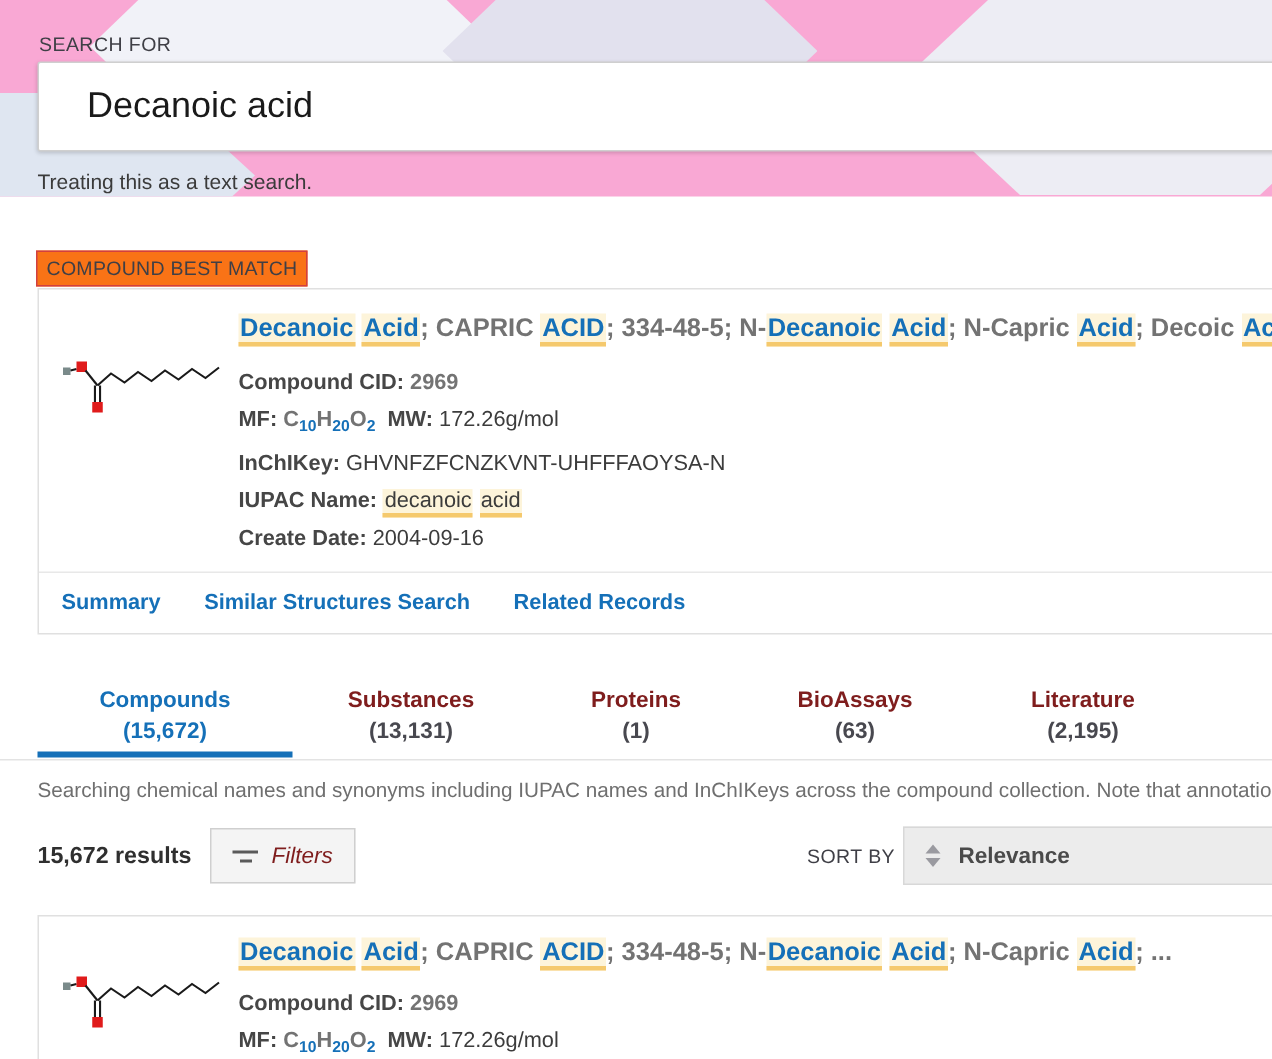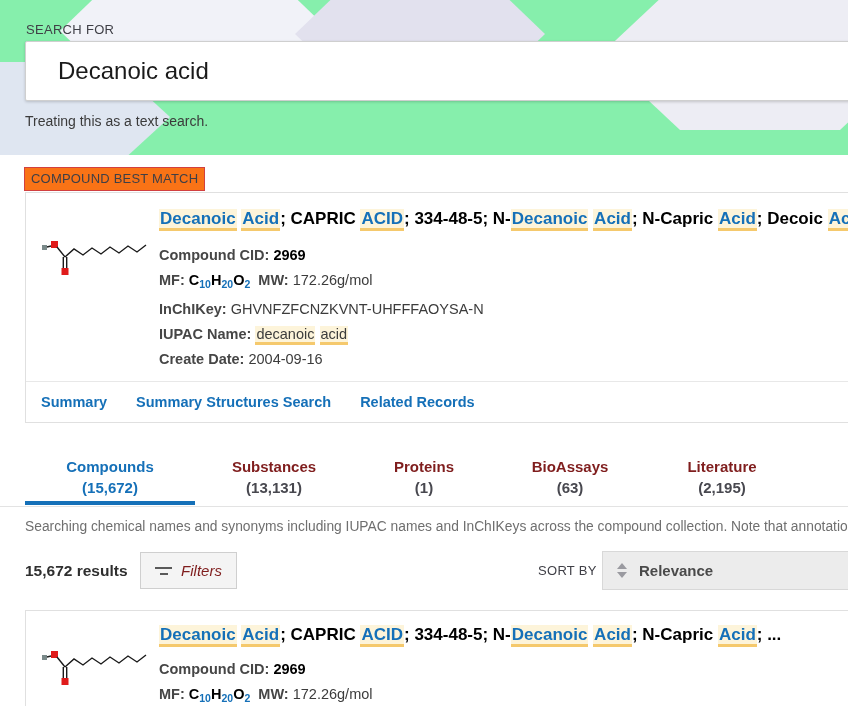--- a/index.html
+++ b/index.html
@@ -1,21 +1,21 @@
 <!DOCTYPE html>
 <html><head>
 <meta charset="utf-8">
 <style>
   html,body{margin:0;padding:0;background:#fff;}
   #screen{
     position:relative;width:848px;height:706px;overflow:hidden;
     font-family:"Liberation Sans",sans-serif;background:#ffffff;
   }
   
-  .header{position:absolute;left:0;top:0;width:848px;height:155px;background:#86efac;overflow:hidden;}
+  .header{position:absolute;left:0;top:0;width:848px;height:131px;background:#f9a8d4;overflow:hidden;}
   .hex{position:absolute;clip-path:polygon(25% 0,75% 0,100% 50%,75% 100%,25% 100%,0 50%);}
   .hex1{left:60px;top:-34px;width:270px;height:130px;background:#f1f2f8;}
   .hex2{left:295px;top:-26px;width:250px;height:120px;background:#e2e1ee;}
   .hex3{left:-70px;top:62px;width:240px;height:110px;background:#dfe6f1;}
   .hex4{left:600px;top:-20px;width:320px;height:150px;background:#ededf4;}
   .search-label{position:absolute;left:26px;top:22px;font-size:13px;color:#3f3f46;letter-spacing:.3px;}
   .search-input{
     position:absolute;left:25px;top:41px;width:800px;height:58px;
     border:1px solid #cfcfcf;border-radius:2px;background:#fff;
     box-shadow:0 1px 3px rgba(0,0,0,.18);
@@ -34,21 +34,21 @@
     border:1px solid #e0e0e0;background:#fff;
   }
   .card .mol{position:absolute;left:12px;top:30px;}
   .bm-title{
     position:absolute;left:133px;top:16px;width:760px;height:28px;
     font-size:17px;font-weight:600;white-space:pre;cursor:pointer;
   }
   .bm-details{position:absolute;left:133px;top:50px;white-space:pre;}
   .detail-row{font-size:14.5px;line-height:25px;color:#3c3c3c;white-space:pre;}
   .seg{white-space:pre;}
-  .seg.link{color:#000000;font-weight:600;}
+  .seg.link{color:#737373;font-weight:600;}
   .seg.hl-link{color:#1570b8;font-weight:600;background:#fdf4da;border-bottom:3px solid #f5c96d;padding:0 1px;}
   .seg.label{font-weight:700;color:#464646;}
   .seg.plain{color:#3c3c3c;}
   .seg.hl{color:#3c3c3c;background:#fdf4da;border-bottom:3px solid #f5c96d;padding:0 1px;}
   .seg.lsub{color:#1570b8;font-weight:600;font-size:10.5px;vertical-align:-3px;}
   .card-footer{
     position:absolute;left:0;right:0;bottom:0;height:40px;border-top:1px solid #e8e8e8;
     display:flex;align-items:center;gap:29px;padding-left:15px;
   }
   .action-link{font-size:14.5px;font-weight:600;color:#1570b8;cursor:pointer;}
@@ -122,21 +122,21 @@
       <line x1="19" y1="24" x2="27" y2="34" stroke="#1a1a1a" stroke-width="1.4"></line>
       <line x1="25.3" y1="34" x2="25.3" y2="45" stroke="#1a1a1a" stroke-width="1.4"></line>
       <line x1="28.7" y1="34" x2="28.7" y2="45" stroke="#1a1a1a" stroke-width="1.4"></line>
       <rect x="23.5" y="45" width="7" height="7" fill="#e01b1b"></rect>
       <polyline points="27,34 36,26 45,32 54,25 63,31 72,24 81,30 90,23 99,29 108,22" fill="none" stroke="#1a1a1a" stroke-width="1.4"></polyline>
     </svg>
     <div class="bm-title"><span class="seg hl-link">Decanoic</span><span class="seg link"> </span><span class="seg hl-link">Acid</span><span class="seg link">; CAPRIC </span><span class="seg hl-link">ACID</span><span class="seg link">; 334-48-5; N-</span><span class="seg hl-link">Decanoic</span><span class="seg link"> </span><span class="seg hl-link">Acid</span><span class="seg link">; N-Capric </span><span class="seg hl-link">Acid</span><span class="seg link">; Decoic </span><span class="seg hl-link">Acid</span></div>
     <div class="bm-details"><div class="detail-row"><span class="seg label">Compound CID: </span><span class="seg link">2969</span></div><div class="detail-row"><span class="seg label">MF: </span><span class="seg link">C</span><span class="seg lsub">10</span><span class="seg link">H</span><span class="seg lsub">20</span><span class="seg link">O</span><span class="seg lsub">2</span><span class="seg label">  MW: </span><span class="seg plain">172.26g/mol</span></div><div class="detail-row"><span class="seg label">InChIKey: </span><span class="seg plain">GHVNFZFCNZKVNT-UHFFFAOYSA-N</span></div><div class="detail-row"><span class="seg label">IUPAC Name: </span><span class="seg hl">decanoic</span><span class="seg plain"> </span><span class="seg hl">acid</span></div><div class="detail-row"><span class="seg label">Create Date: </span><span class="seg plain">2004-09-16</span></div></div>
     <div class="card-footer">
       <span class="action-link">Summary</span>
-      <span class="action-link">Summary Structures Search</span>
+      <span class="action-link">Similar Structures Search</span>
       <span class="action-link">Related Records</span>
     </div>
   </div>
 
   <div class="tabs">
     <div id="tabs-holder">
         <div class="tab active" style="left: 110px;">
           <div class="tab-label">Compounds</div>
           <div class="tab-count">(15,672)</div>
         </div>

